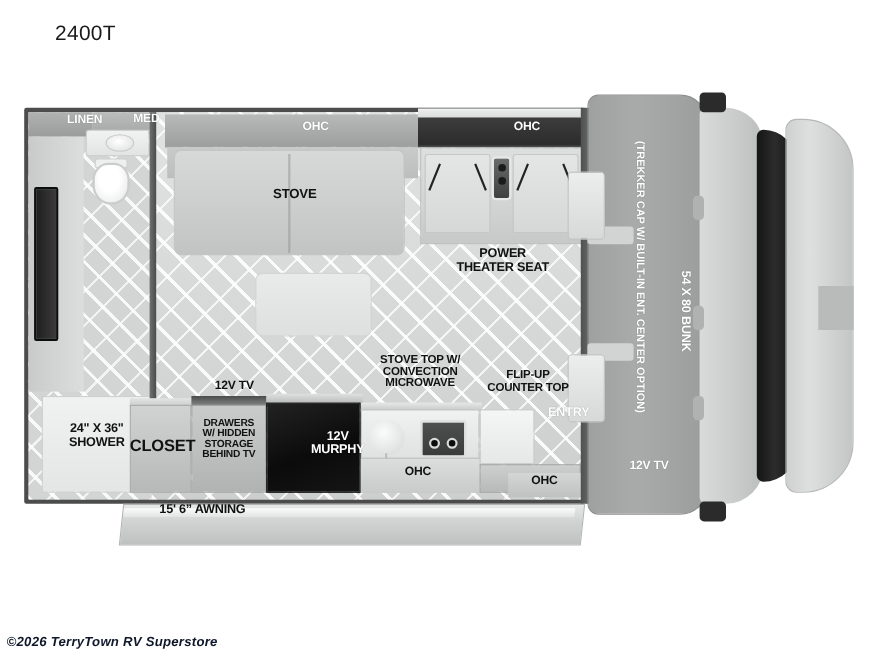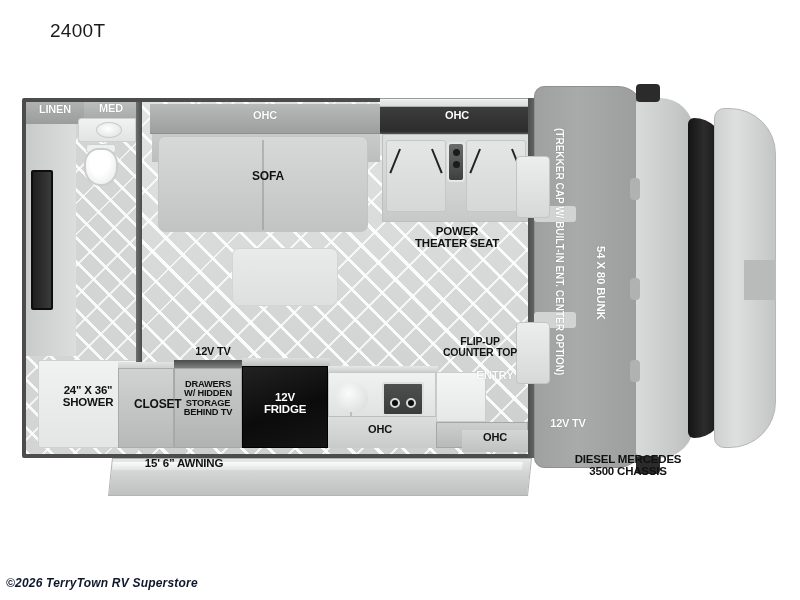--- a/index.html
+++ b/index.html
@@ -50,21 +50,21 @@
   .lbl {
     position: absolute;
     font-weight: bold;
     color: #111;
     text-align: center;
     line-height: 1.02;
     letter-spacing: -0.2px;
     white-space: pre-line;
     z-index: 40;
   }
-  .lbl.white { color: #ffffff; text-shadow: 0 0 1px rgba(0,0,0,.35); }
+  .lbl.white { color: #ffffff; text-shadow: 0 0 1px rgba(0,0,0,.35); margin-left: 22px; }
   .lbl.vert {
     writing-mode: vertical-rl;
     text-orientation: mixed;
     white-space: nowrap;
   }
 
   
   #coach-body {
     left: 22px; top: 38px;
     width: 510px; height: 360px;
@@ -477,21 +477,21 @@
 
     <div id="ohc-band-left"></div>
     <div id="slide-lip"></div>
     <div id="ohc-band-right"></div>
     <div class="lbl white" style="left:200px;top:50px;width:130px;font-size:11px;">OHC</div>
     <div class="lbl white" style="left:392px;top:50px;width:130px;font-size:11px;">OHC</div>
 
     <div id="sofa-back"></div>
     <div id="sofa"></div>
     <div id="sofa-seam"></div>
-    <div class="lbl" style="left:198px;top:110px;width:140px;font-size:12px;">SOFA</div>
+    <div class="lbl" style="left:198px;top:110px;width:140px;font-size:12px;">STOVE</div>
     <div id="murphy-bed"></div>
 
     <div id="theater-slide"></div>
     <div id="theater-seat-l">
       <div class="recline" style="left:12px;top:8px;transform:rotate(22deg);"></div>
       <div class="recline" style="left:44px;top:8px;transform:rotate(-22deg);"></div>
     </div>
     <div id="theater-seat-r">
       <div class="recline" style="left:12px;top:8px;transform:rotate(22deg);"></div>
       <div class="recline" style="left:44px;top:8px;transform:rotate(-22deg);"></div>
@@ -499,32 +499,35 @@
     <div id="theater-console">
       <div class="cup"></div>
       <div class="cup"></div>
     </div>
     <div class="lbl" style="left:382px;top:166px;width:150px;font-size:11.5px;">POWER
 THEATER SEAT</div>
 
     <div class="lbl" style="left:158px;top:286px;width:110px;font-size:11px;">12V TV</div>
     <div id="closet-top"></div>
     <div id="closet"></div>
-    <div class="lbl" style="left:118px;top:338px;width:58px;font-size:12px;padding-left:16px;">CLOSET</div>
+    <div class="lbl" style="left:118px;top:338px;width:58px;font-size:15px;">CLOSET</div>
     <div id="drawers-top"></div>
     <div id="drawers"></div>
     <div class="lbl" style="left:174px;top:320px;width:68px;font-size:9.3px;">DRAWERS
 W/ HIDDEN
 STORAGE
 BEHIND TV</div>
     <div id="fridge-top"></div>
     <div id="fridge"></div>
     <div class="lbl white" style="left:242px;top:332px;width:86px;font-size:11.5px;">12V
-FRIDGE</div>
-
+MURPHY</div>
+
+    <div class="lbl" style="left:320px;top:262px;width:124px;font-size:10.5px;">STOVE TOP W/
+CONVECTION
+MICROWAVE</div>
     <div id="counter-top-edge"></div>
     <div id="counter"></div>
     <div id="stove-burner"></div>
     <div id="stove-stem"></div>
     <div id="microwave">
       <div class="mw-knob" style="left:6px;"></div>
       <div class="mw-knob" style="left:22px;"></div>
     </div>
     <div id="ohc-lower-left"></div>
     <div class="lbl" style="left:340px;top:364px;width:80px;font-size:11px;">OHC</div>
@@ -554,20 +557,18 @@
     <div id="nose-seam"></div>
     <div class="mirror" style="left:636px;top:24px;"></div>
     <div class="mirror" style="left:636px;top:396px;"></div>
     <div class="wheelwell" style="left:630px;top:118px;"></div>
     <div class="wheelwell" style="left:630px;top:218px;"></div>
     <div class="wheelwell" style="left:630px;top:300px;"></div>
 
     <div id="skirt"></div>
     <div id="skirt-shine"></div>
     <div class="lbl" style="left:124px;top:398px;width:120px;font-size:11.5px;">15' 6” AWNING</div>
-    <div class="lbl" style="left:548px;top:394px;width:160px;font-size:11.5px;">DIESEL MERCEDES
-3500 CHASSIS</div>
 
   </div>
 
   <div id="copyright">©2026 TerryTown RV Superstore</div>
 
 </div>
 
 </body></html>

